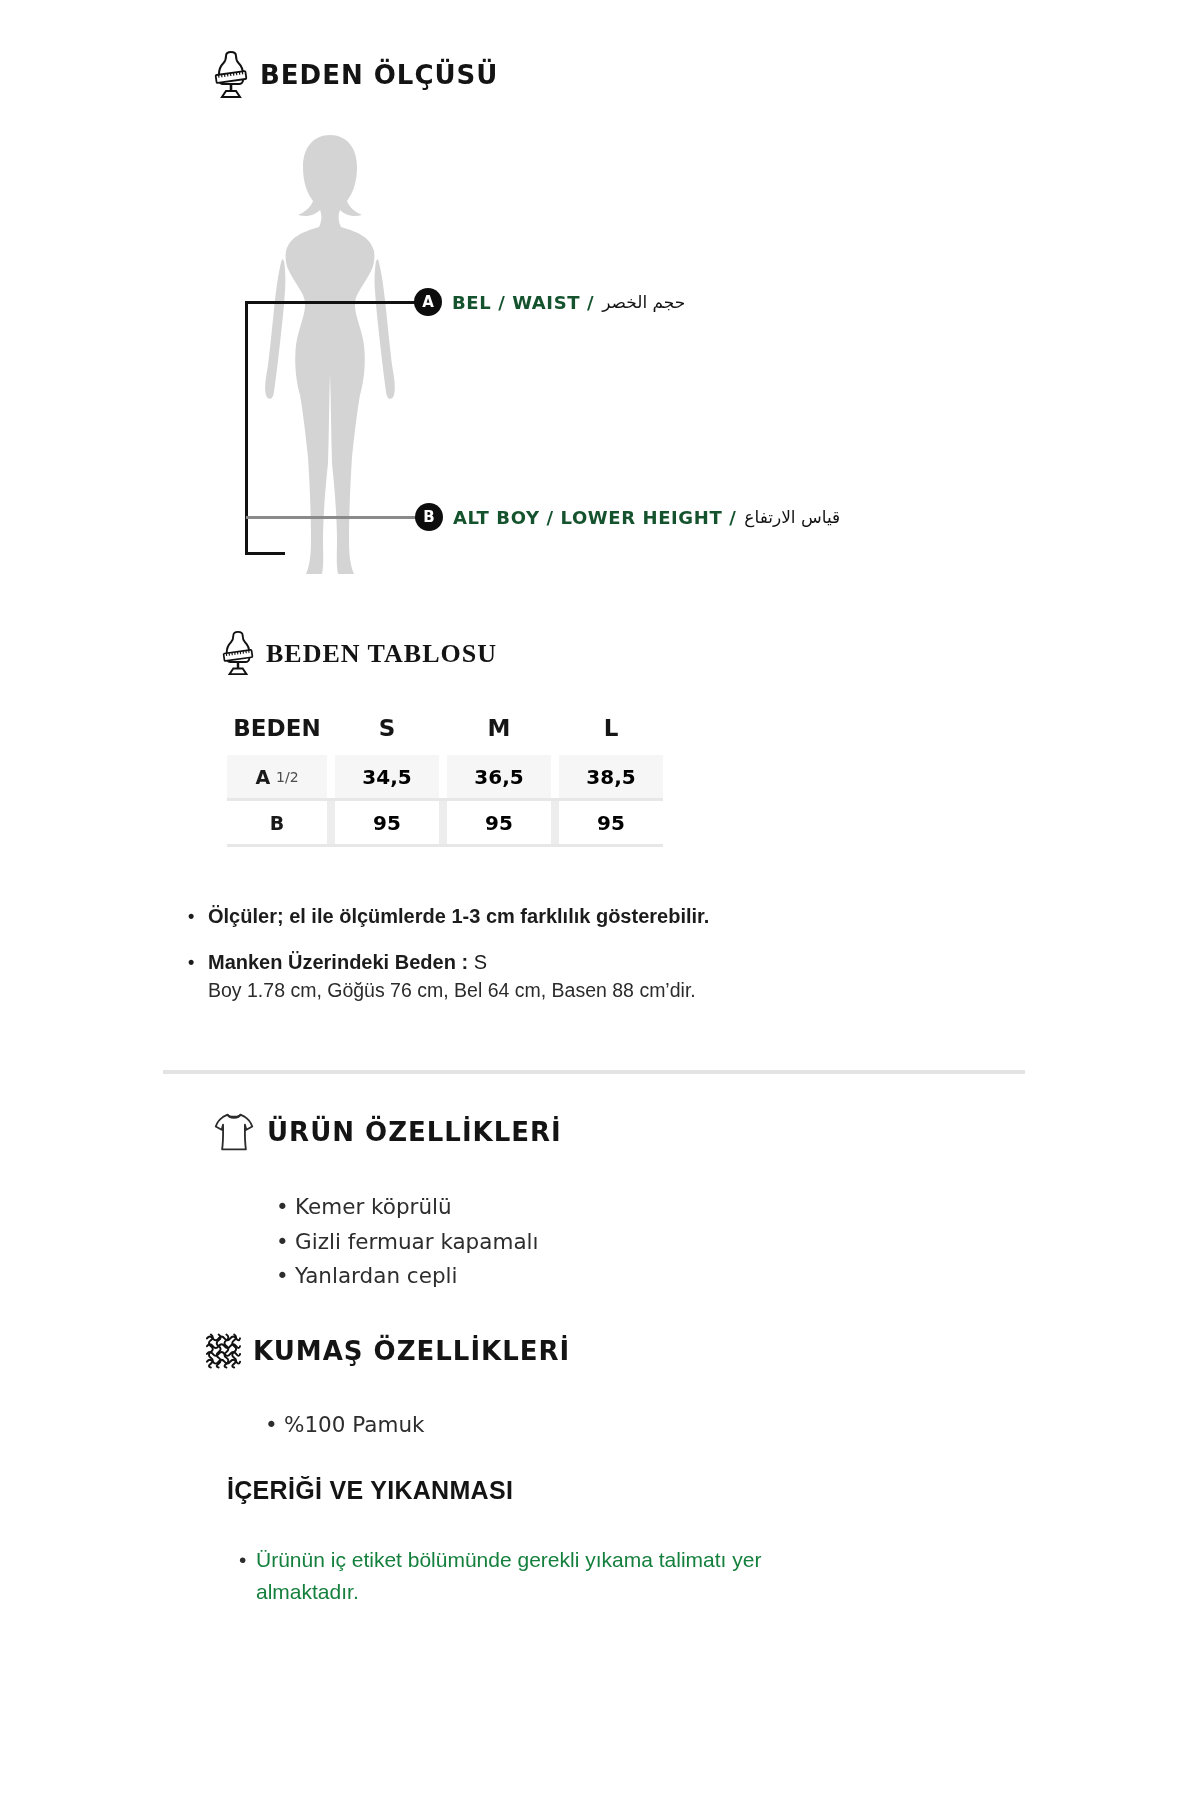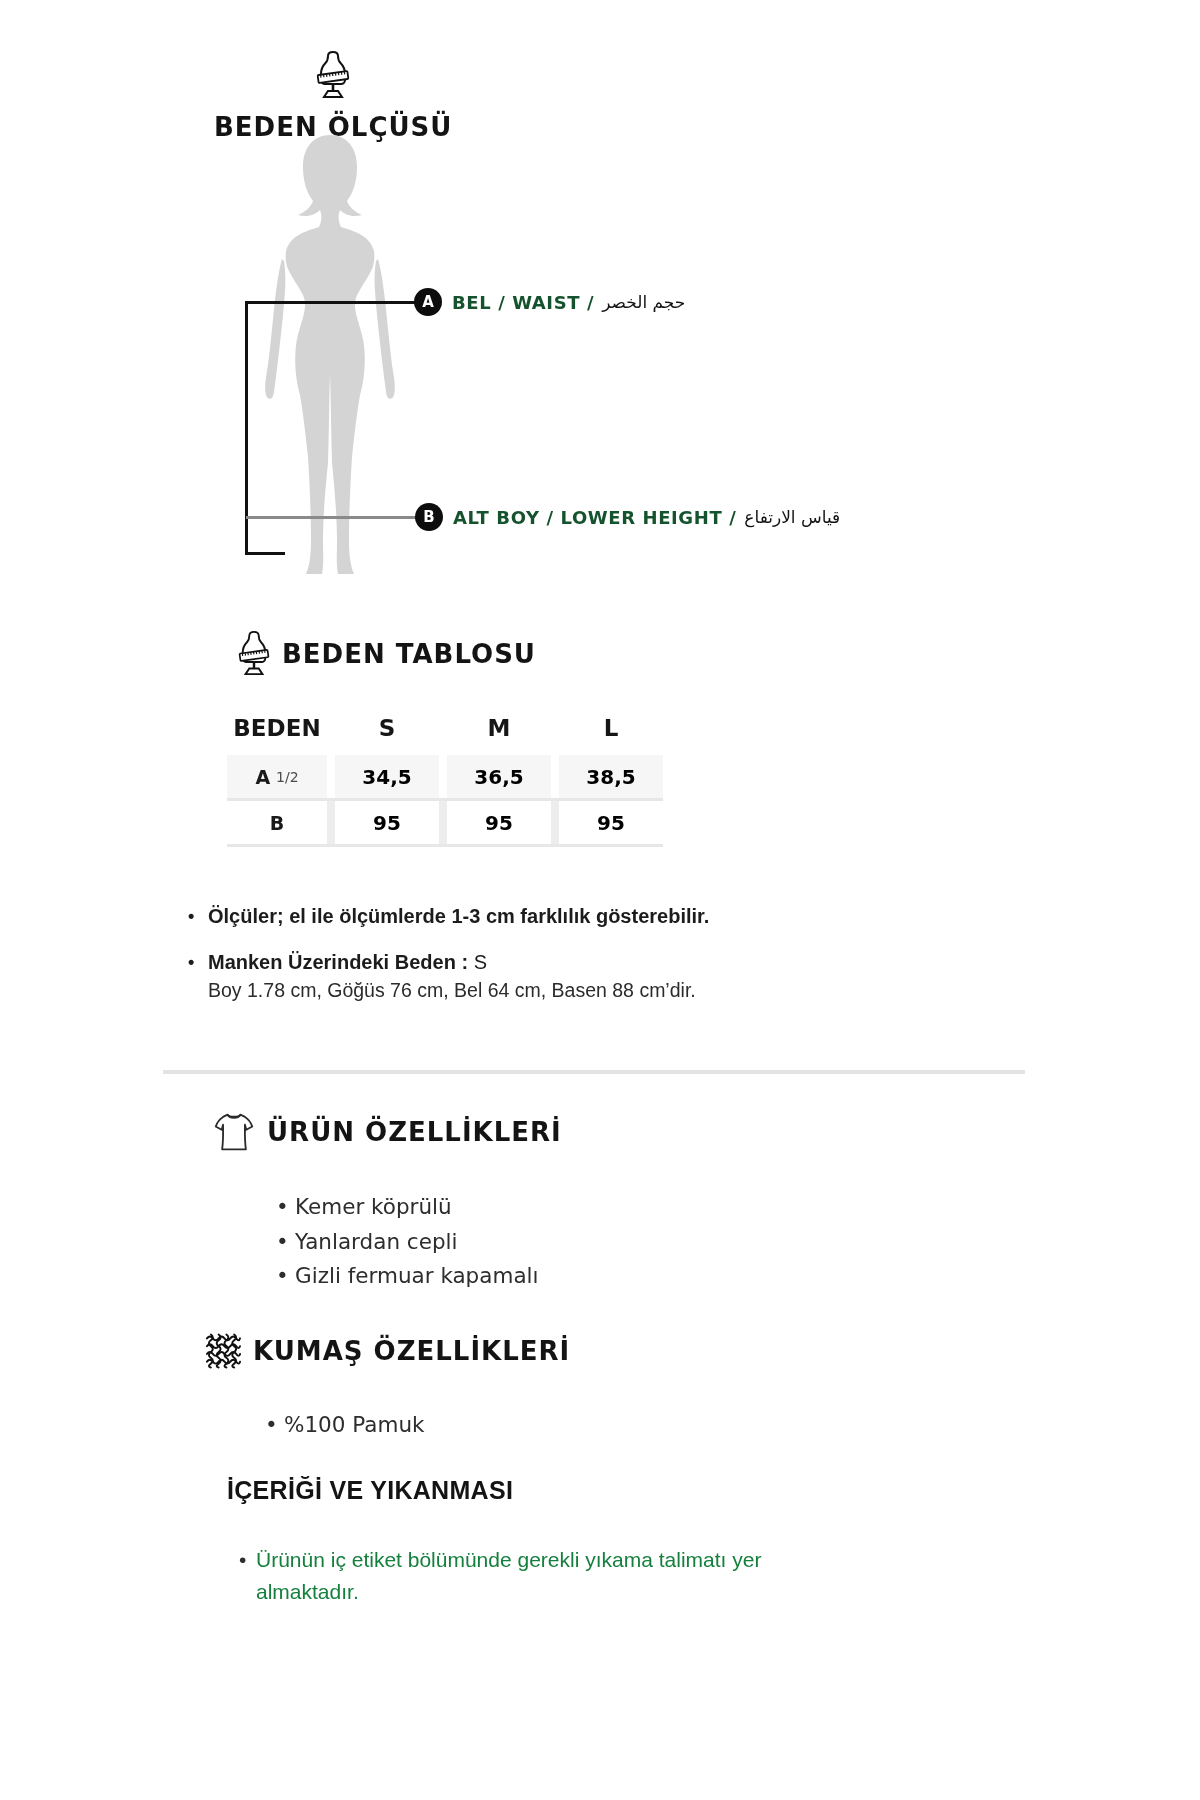--- a/index.html
+++ b/index.html
@@ -57,21 +57,21 @@
         font-weight:bold;font-size:25px;color:#141414;letter-spacing:0.3px;}
   .care-list{left:227px;top:1532px;width:620px;
         font-family:"Liberation Sans","DejaVu Sans",sans-serif;font-size:21px;color:#15803d;}
   .care-list li{line-height:32px;padding-left:17px;}
 </style>
 </head>
 <body>
 
 <div class="page">
 
-  <div class="sec-heading" style="left:214px;top:50px;flex-direction:column;">
+  <div class="sec-heading" style="left:214px;top:50px;">
     <span class="icon-wrap">
       <svg width="34" height="50" viewBox="0 0 34 50">
         <path d="M17,2 C14,2 12,3.5 12,6 C12,9 11.5,11 9.5,13 C6.5,16 5,20 5,24 L5,30 C5,32.5 7,34 9,34 L25,34 C27,34 29,32.5 29,30 L29,24 C29,20 27.5,16 24.5,13 C22.5,11 22,9 22,6 C22,3.5 20,2 17,2 Z" fill="#fff" stroke="#111" stroke-width="2"></path>
         <g transform="rotate(-8 17 27)">
           <rect x="2" y="23" width="30" height="8" rx="1" fill="#fff" stroke="#111" stroke-width="1.8"></rect>
           <path d="M5,23 L5,26 M8,23 L8,26 M11,23 L11,26 M14,23 L14,26 M17,23 L17,26 M20,23 L20,26 M23,23 L23,26 M26,23 L26,26 M29,23 L29,26" stroke="#111" stroke-width="1.2"></path>
         </g>
         <line x1="17" y1="34" x2="17" y2="41" stroke="#111" stroke-width="2.6"></line>
         <path d="M8,47 L26,47 L22,41 L12,41 Z" fill="#fff" stroke="#111" stroke-width="2"></path>
       </svg>
@@ -107,21 +107,21 @@
     <span class="latin">BEL  / WAIST /</span>
     <span class="arabic">حجم الخصر</span>
   </div>
 
   <div class="mcircle" style="left:415px;top:503px;">B</div>
   <div class="mlabel" style="left:453px;top:503px;">
     <span class="latin">ALT BOY  / LOWER HEIGHT /</span>
     <span class="arabic">قياس الارتفاع</span>
   </div>
 
-  <div class="sec-heading" style="left:238px;top:630px;">
+  <div class="sec-heading" style="left:222px;top:630px;font-family:Liberation Serif, serif;">
     <span class="icon-wrap">
       <svg width="32" height="47" viewBox="0 0 34 50">
         <path d="M17,2 C14,2 12,3.5 12,6 C12,9 11.5,11 9.5,13 C6.5,16 5,20 5,24 L5,30 C5,32.5 7,34 9,34 L25,34 C27,34 29,32.5 29,30 L29,24 C29,20 27.5,16 24.5,13 C22.5,11 22,9 22,6 C22,3.5 20,2 17,2 Z" fill="#fff" stroke="#111" stroke-width="2"></path>
         <g transform="rotate(-8 17 27)">
           <rect x="2" y="23" width="30" height="8" rx="1" fill="#fff" stroke="#111" stroke-width="1.8"></rect>
           <path d="M5,23 L5,26 M8,23 L8,26 M11,23 L11,26 M14,23 L14,26 M17,23 L17,26 M20,23 L20,26 M23,23 L23,26 M26,23 L26,26 M29,23 L29,26" stroke="#111" stroke-width="1.2"></path>
         </g>
         <line x1="17" y1="34" x2="17" y2="41" stroke="#111" stroke-width="2.6"></line>
         <path d="M8,47 L26,47 L22,41 L12,41 Z" fill="#fff" stroke="#111" stroke-width="2"></path>
       </svg>
@@ -171,22 +171,22 @@
       <svg width="42" height="46" viewBox="0 0 46 44">
         <path d="M16,3 C18,6 28,6 30,3 L35,5.5 C39,8 41.5,11.5 43,16 L36.5,19.5 L35,14 C35,21 34.5,30 36,41 L10,41 C11.5,30 11,21 11,14 L9.5,19.5 L3,16 C4.5,11.5 7,8 11,5.5 Z" fill="#fff" stroke="#2b2b2b" stroke-width="2" stroke-linejoin="round"></path>
         <path d="M16,3 C17.5,7.5 28.5,7.5 30,3" fill="none" stroke="#2b2b2b" stroke-width="2"></path>
       </svg>
     </span>
     <span class="h-text">ÜRÜN ÖZELLİKLERİ</span>
   </div>
 
   <ul class="blist features-list">
     <li>Kemer köprülü</li>
+    <li>Gizli fermuar kapamalı</li>
     <li>Yanlardan cepli</li>
-    <li>Gizli fermuar kapamalı</li>
   </ul>
 
   <div class="sec-heading" style="left:206px;top:1333px;">
     <span class="icon-wrap">
       <svg width="35" height="36" viewBox="0 0 36 36">
         <g fill="none" stroke="#111" stroke-width="2" stroke-linecap="round">
           <path d="M1,5 Q4,1 7,5 T13,5 T19,5 T25,5 T31,5 T35,5"></path>
           <path d="M1,13 Q4,9 7,13 T13,13 T19,13 T25,13 T31,13 T35,13"></path>
           <path d="M1,21 Q4,17 7,21 T13,21 T19,21 T25,21 T31,21 T35,21"></path>
           <path d="M1,29 Q4,25 7,29 T13,29 T19,29 T25,29 T31,29 T35,29"></path>

